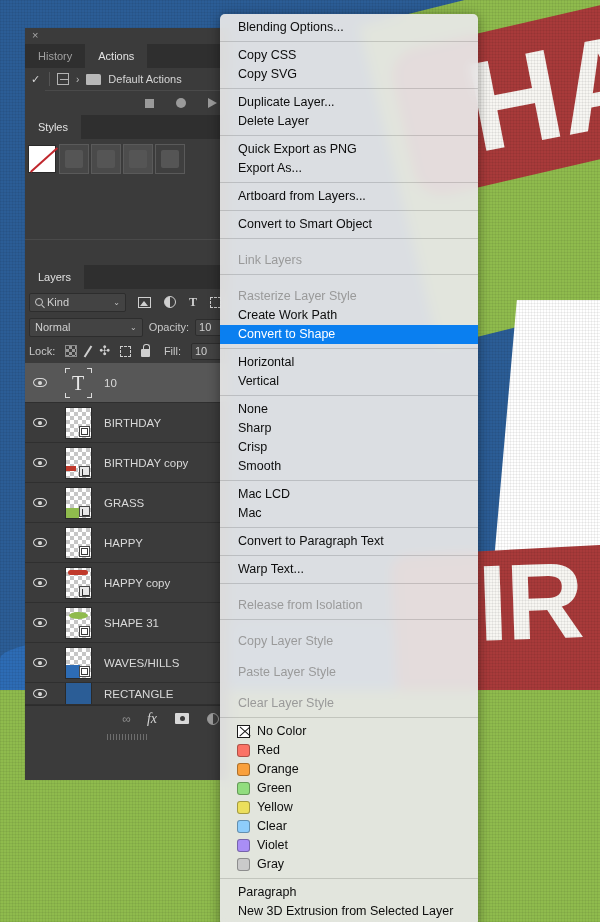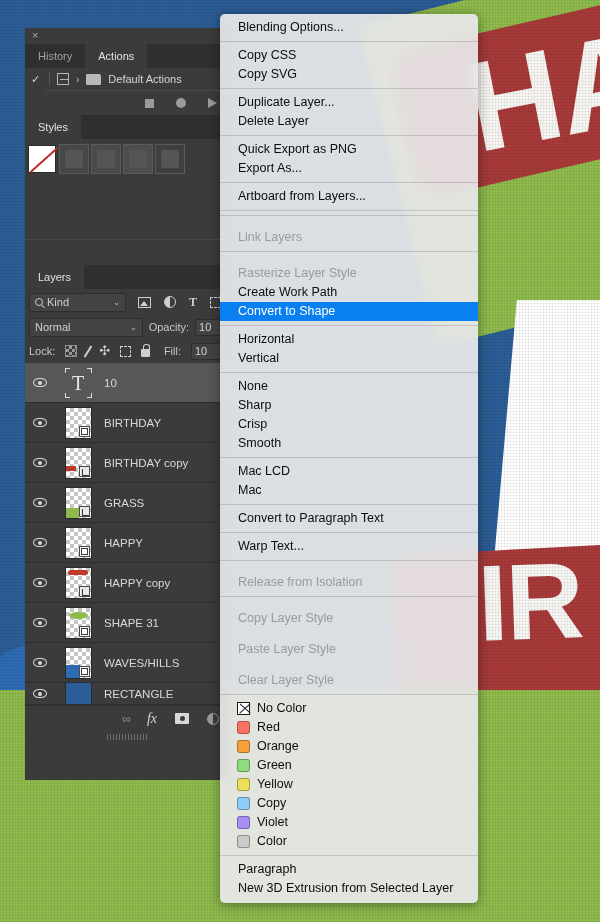--- a/index.html
+++ b/index.html
@@ -522,20 +522,21 @@
     <div class="menu-item">Copy SVG</div>
     <div class="menu-sep"></div>
     <div class="menu-item">Duplicate Layer...</div>
     <div class="menu-item">Delete Layer</div>
     <div class="menu-sep"></div>
     <div class="menu-item">Quick Export as PNG</div>
     <div class="menu-item">Export As...</div>
     <div class="menu-sep"></div>
     <div class="menu-item">Artboard from Layers...</div>
     <div class="menu-sep"></div>
+    <div class="menu-item">Convert to Smart Object</div>
     <div class="menu-sep"></div>
     <div class="menu-item disabled">Link Layers</div>
     <div class="menu-sep"></div>
     <div class="menu-item disabled">Rasterize Layer Style</div>
     <div class="menu-item">Create Work Path</div>
     <div class="menu-item highlight">Convert to Shape</div>
     <div class="menu-sep"></div>
     <div class="menu-item">Horizontal</div>
     <div class="menu-item">Vertical</div>
     <div class="menu-sep"></div>
@@ -572,26 +573,26 @@
     <div class="menu-item color-item">
       <span class="swatch" style="background: rgb(145, 221, 126);"></span>
       <span>Green</span>
     </div>
     <div class="menu-item color-item">
       <span class="swatch" style="background: rgb(236, 223, 92);"></span>
       <span>Yellow</span>
     </div>
     <div class="menu-item color-item">
       <span class="swatch" style="background: rgb(142, 205, 251);"></span>
-      <span>Copy</span>
+      <span>Clear</span>
     </div>
     <div class="menu-item color-item">
       <span class="swatch" style="background: rgb(169, 142, 245);"></span>
       <span>Violet</span>
     </div>
     <div class="menu-item color-item">
       <span class="swatch" style="background: rgb(202, 202, 202);"></span>
-      <span>Color</span>
+      <span>Gray</span>
     </div>
     <div class="menu-sep"></div>
     <div class="menu-item">Paragraph</div>
     <div class="menu-item">New 3D Extrusion from Selected Layer</div>
   </div>
 
 </body></html>

